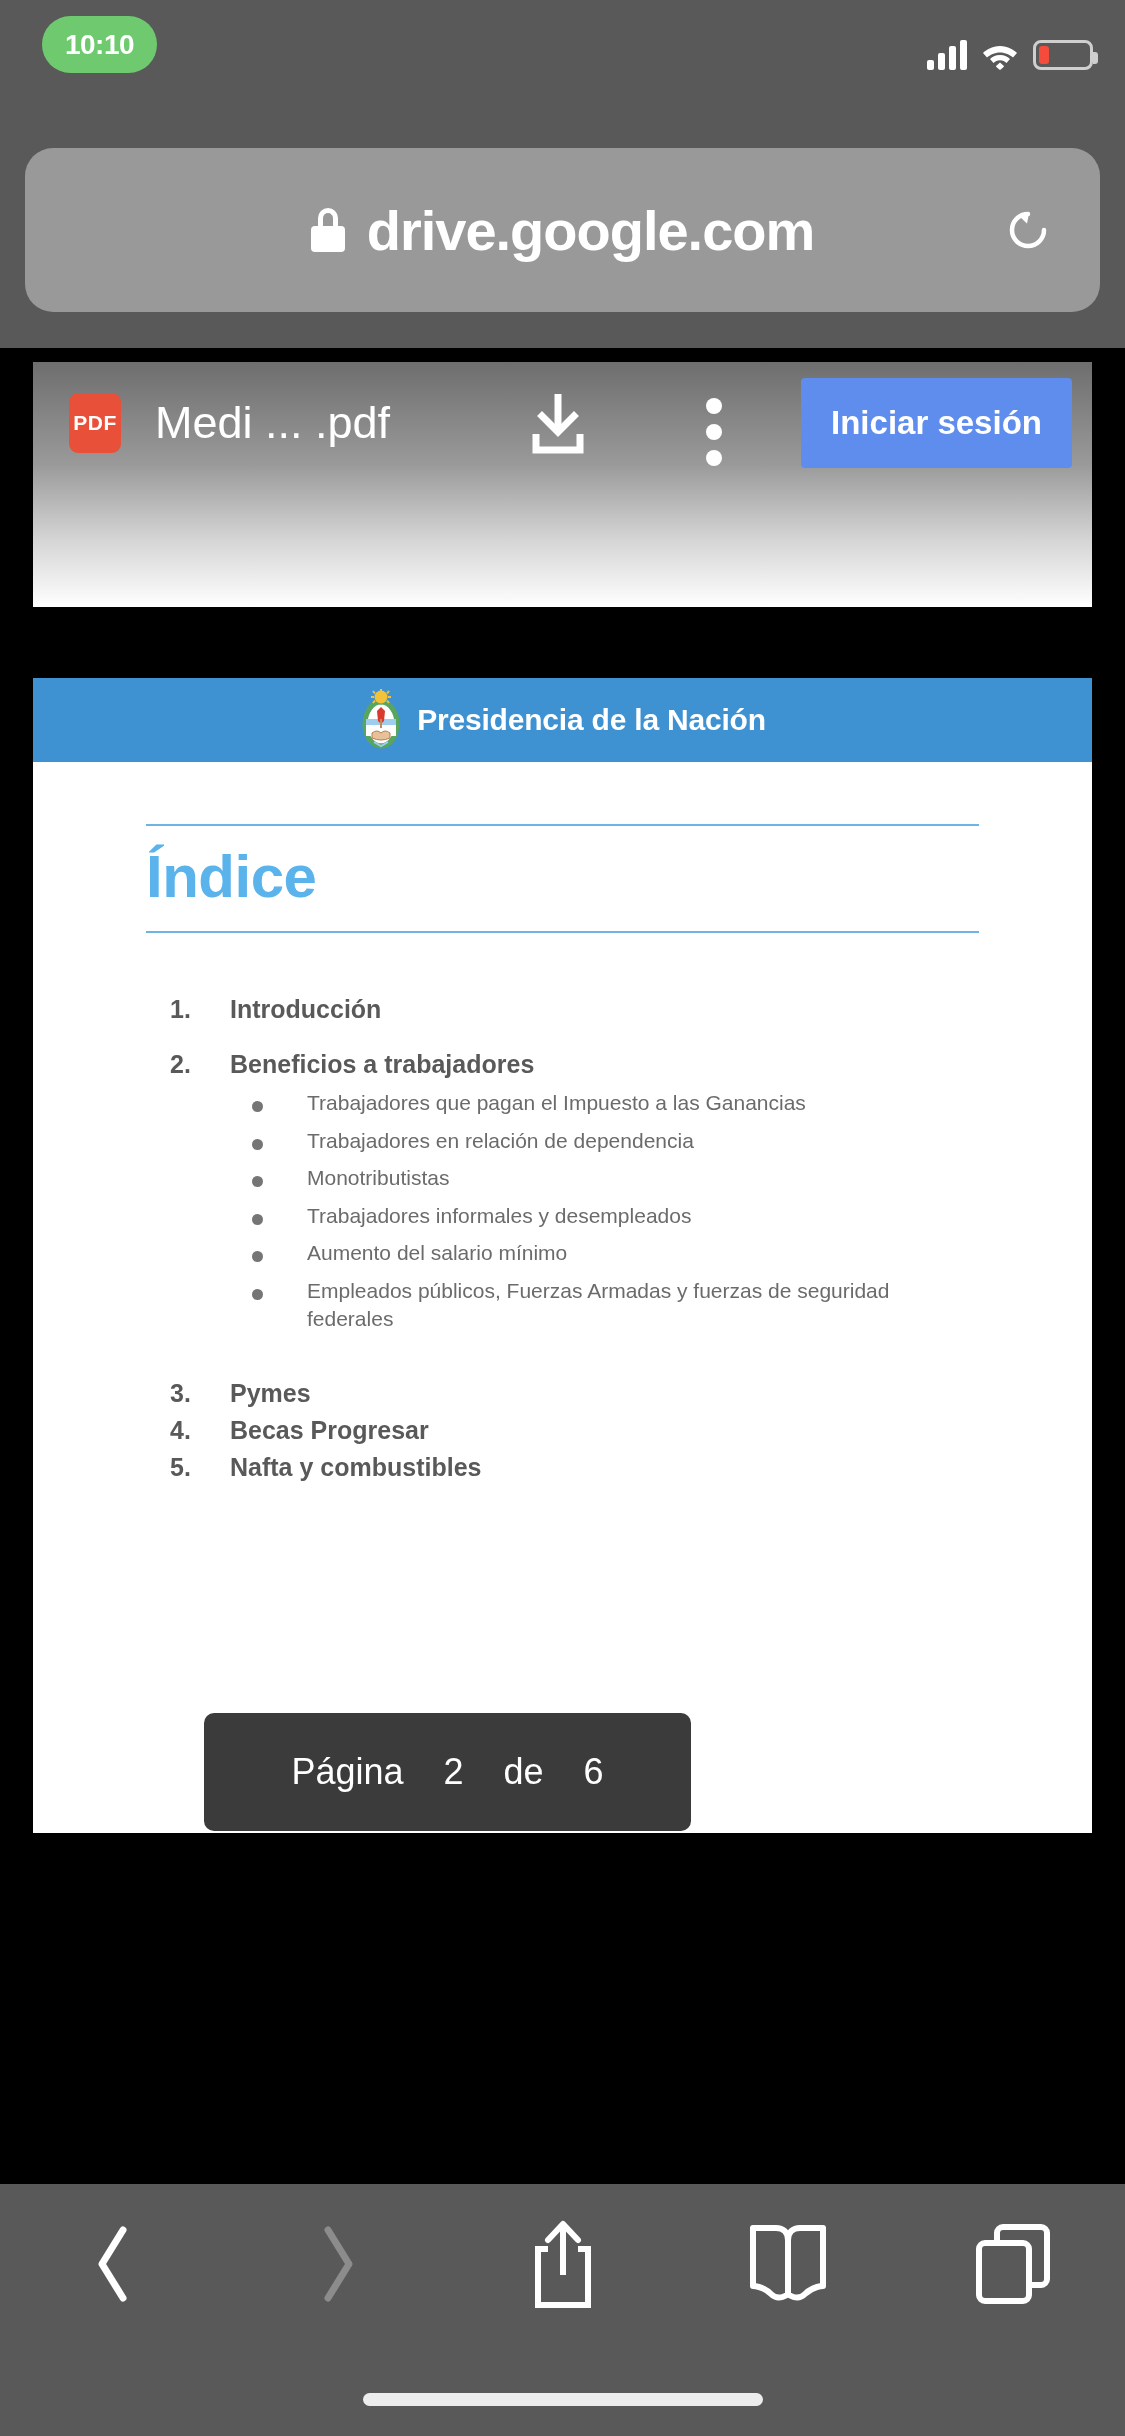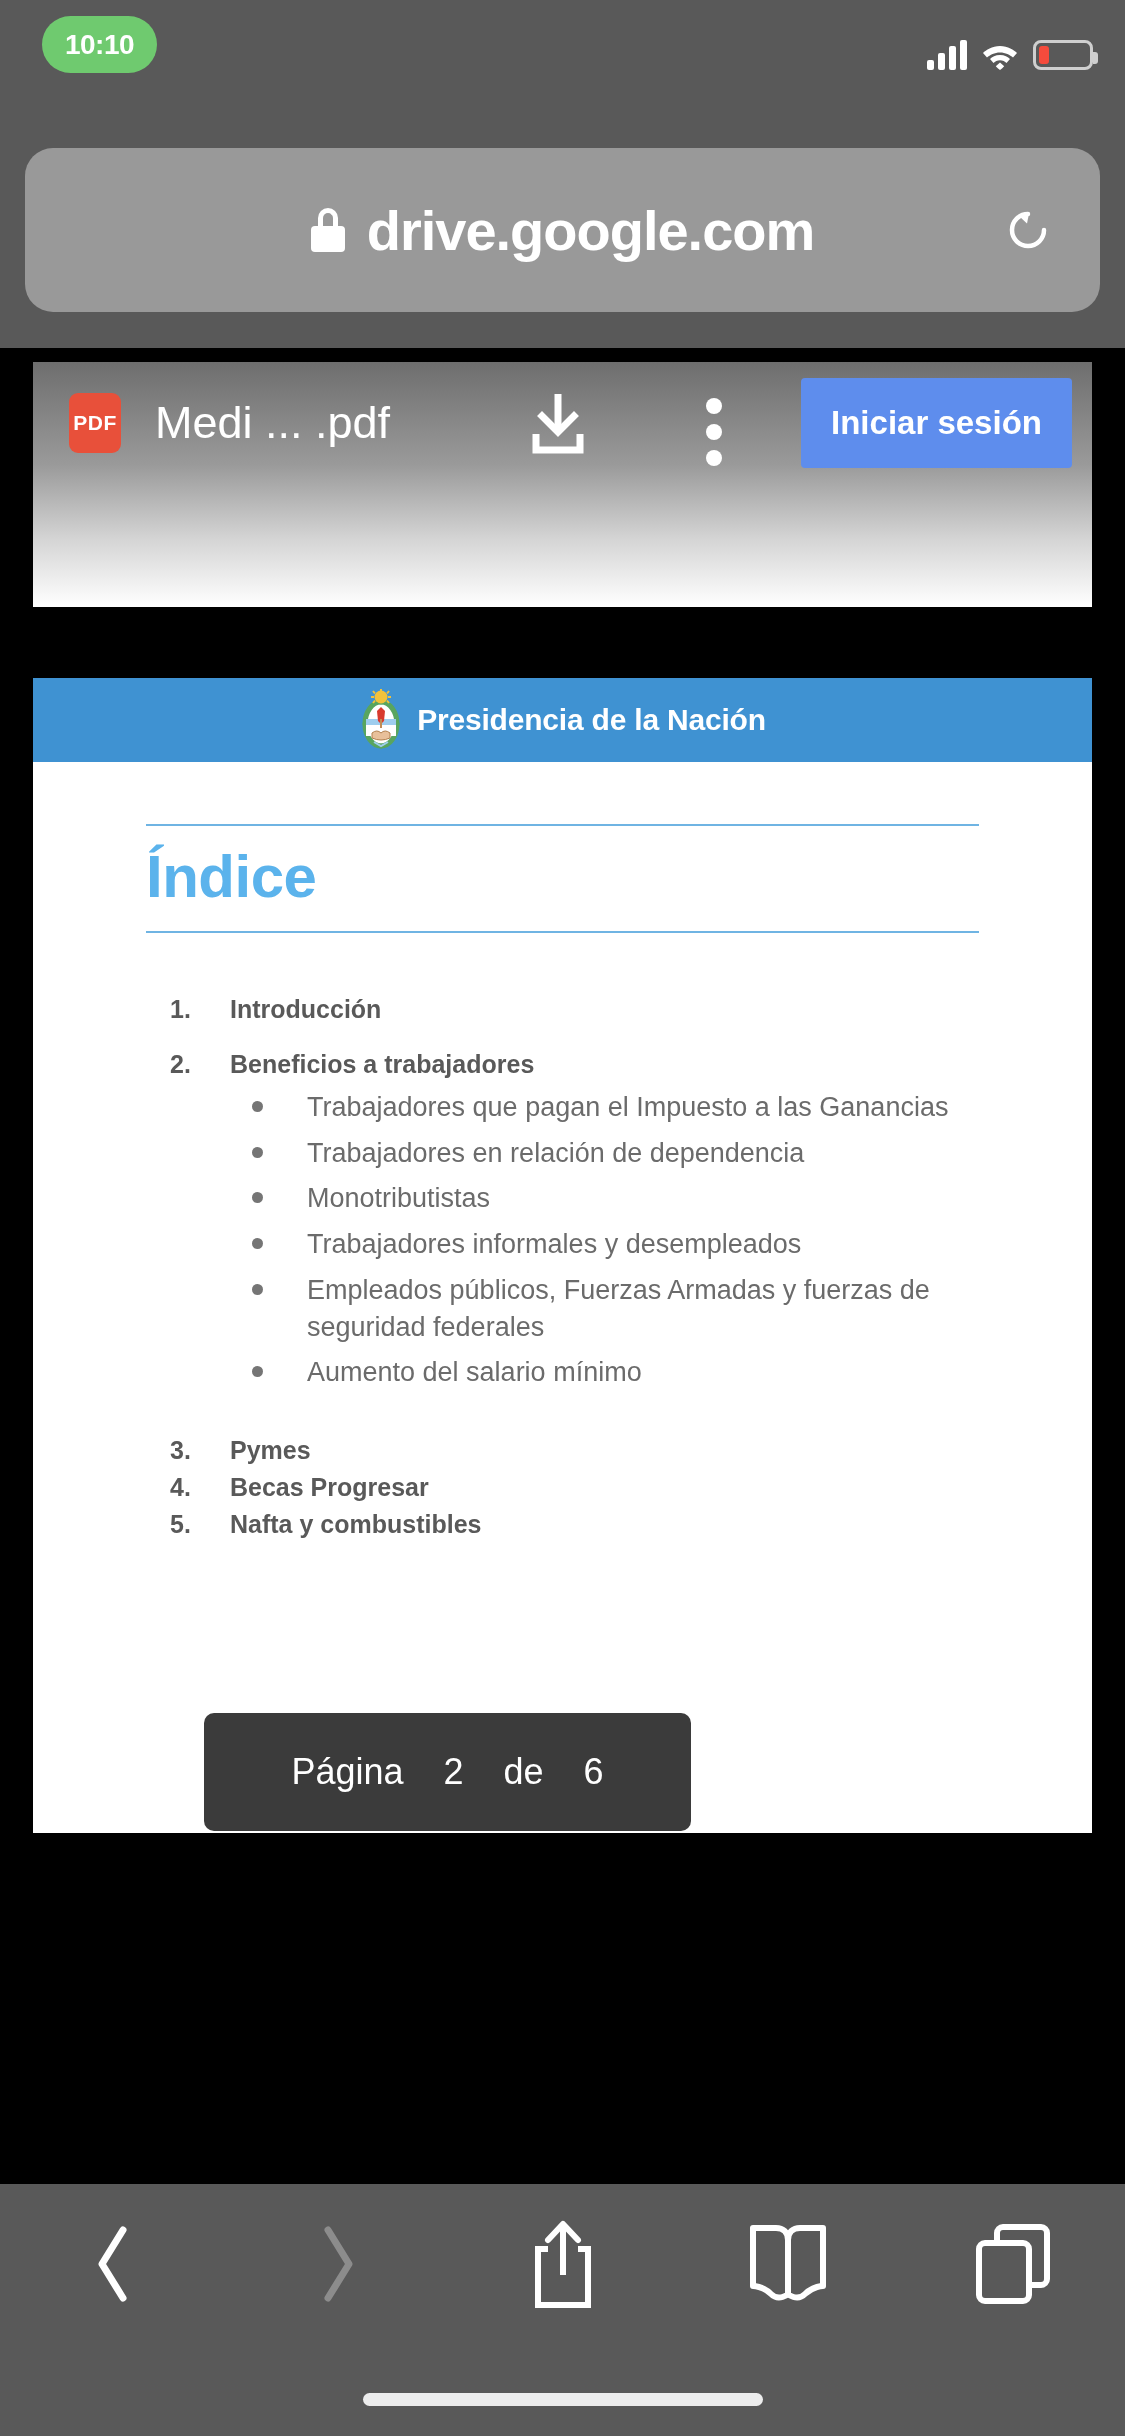--- a/index.html
+++ b/index.html
@@ -141,21 +141,21 @@
   }
   .toc-label{ color:#595959; font-size:25px; font-weight:bold; }
   .toc-gap{ height:26px; }
   .bullets{ padding:10px 0 0 82px; }
   .bullet{ display:flex; align-items:flex-start; margin-bottom:9px; }
   .bullet .dot{
     width:11px; height:11px; border-radius:50%; background:#757575;
     margin:12px 44px 0 0; flex:none;
   }
   .bullet .txt{
-    color:#6b6b6b; font-size:27px; line-height:1.36; font-weight:400;
+    color:#6b6b6b; font-size:21px; line-height:1.36; font-weight:400;
     max-width:690px;
   }
   .tail-list{ padding-top:36px; }
   .tail-list .toc-item{ margin-bottom:8px; }
 
   
   .page-chip{
     position:absolute; left:171px; bottom:2px;
     width:487px; height:118px; border-radius:10px;
     background:#3b3b3b;
@@ -310,25 +310,25 @@
           <div class="bullet">
             <span class="dot"></span>
             <span class="txt">Monotributistas</span>
           </div>
           <div class="bullet">
             <span class="dot"></span>
             <span class="txt">Trabajadores informales y desempleados</span>
           </div>
           <div class="bullet">
             <span class="dot"></span>
+            <span class="txt">Aumento del salario mínimo</span>
+          </div>
+          <div class="bullet">
+            <span class="dot"></span>
             <span class="txt">Empleados públicos, Fuerzas Armadas y fuerzas de seguridad federales</span>
-          </div>
-          <div class="bullet">
-            <span class="dot"></span>
-            <span class="txt">Aumento del salario mínimo</span>
           </div>
         </div>
 
         <div class="tail-list">
           <div class="toc-item">
             <span class="toc-num">3.</span>
             <span class="toc-label">Pymes</span>
           </div>
           <div class="toc-item">
             <span class="toc-num">4.</span>

